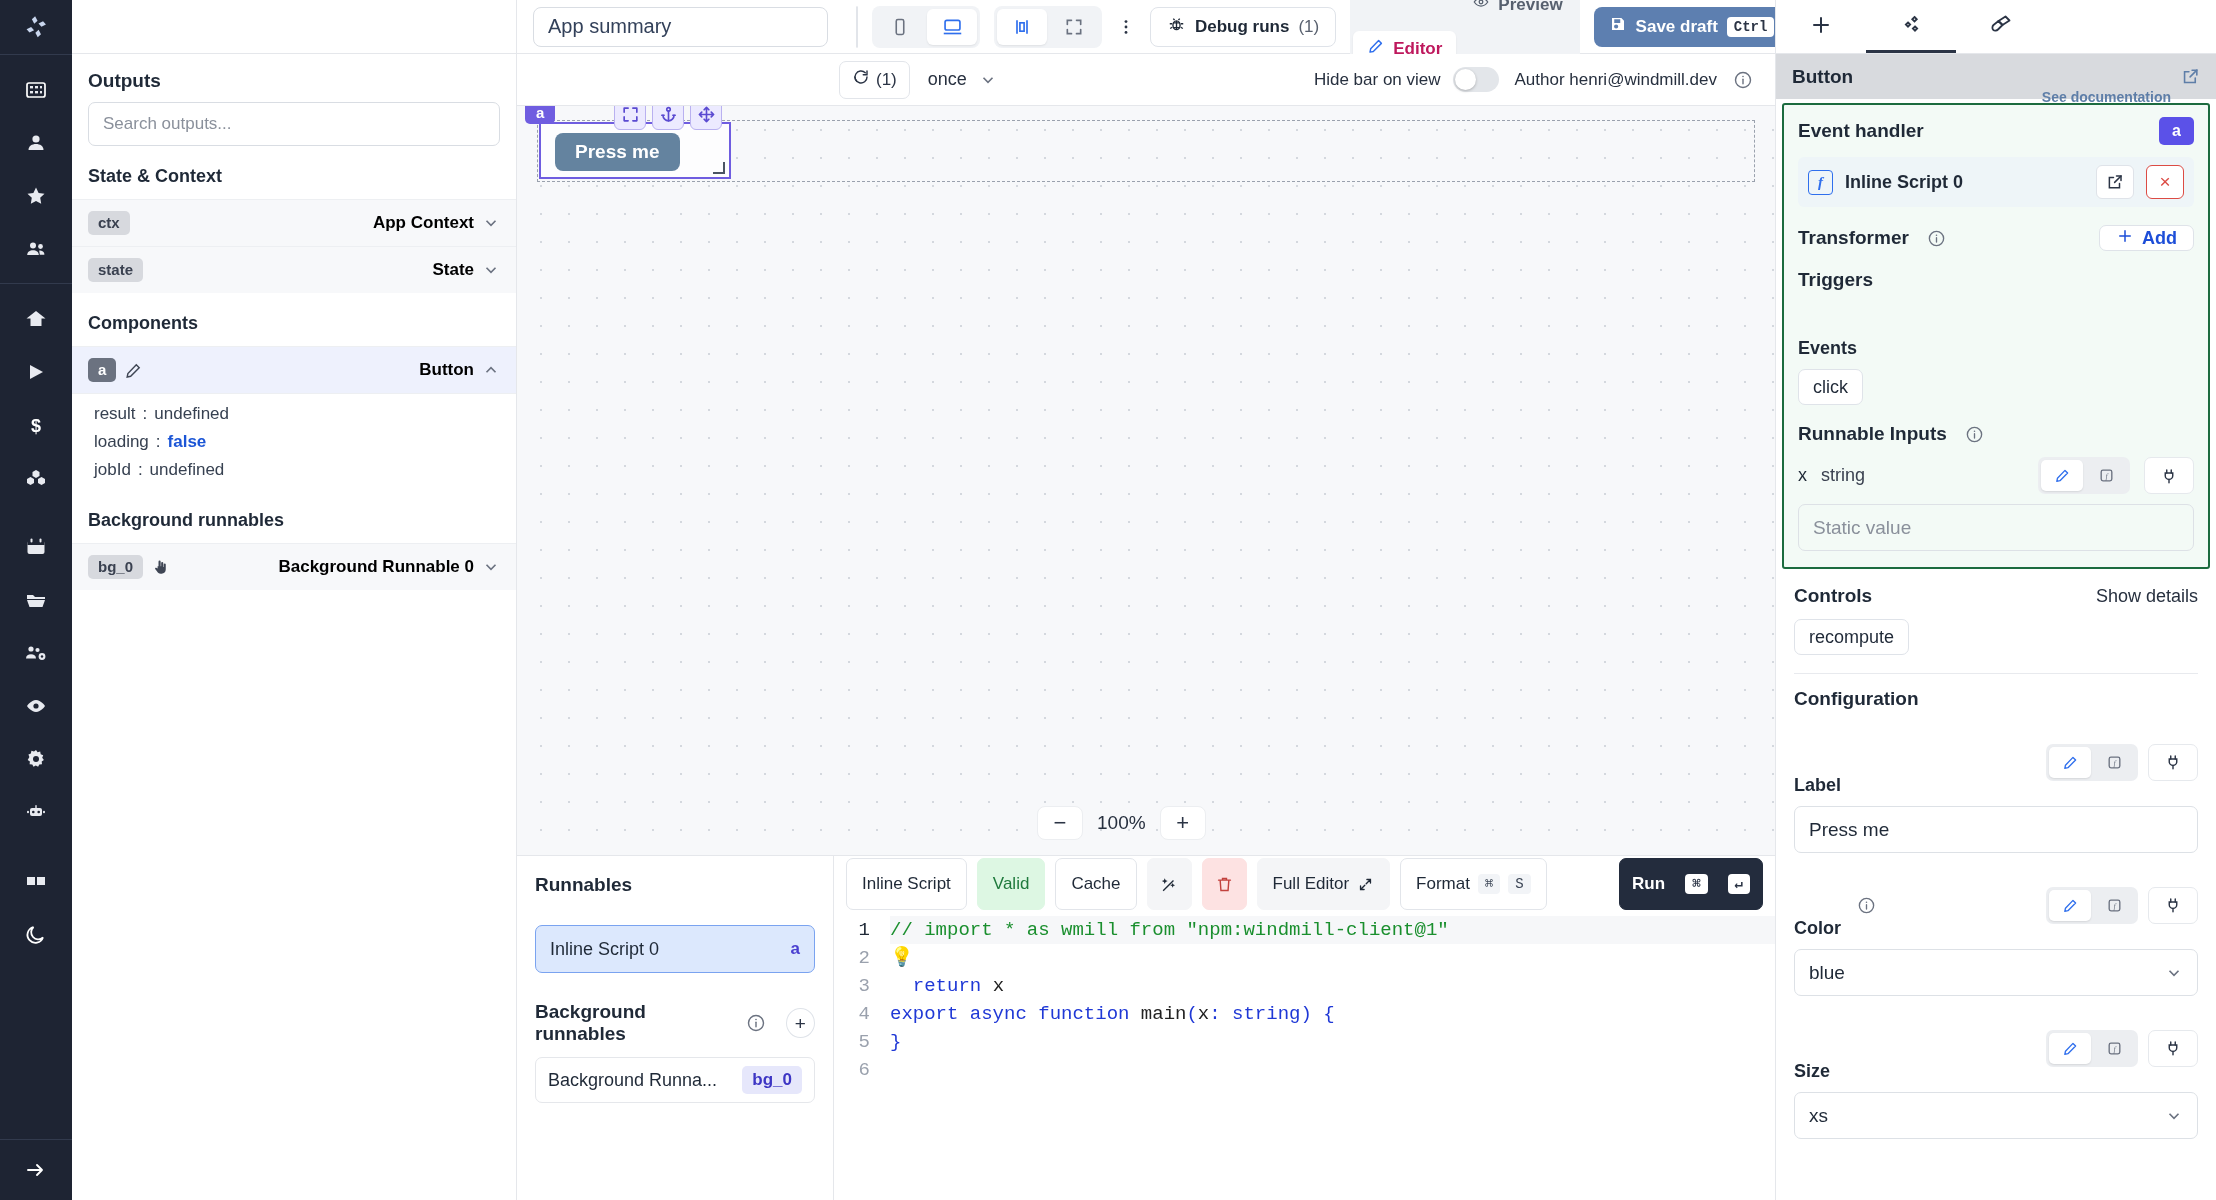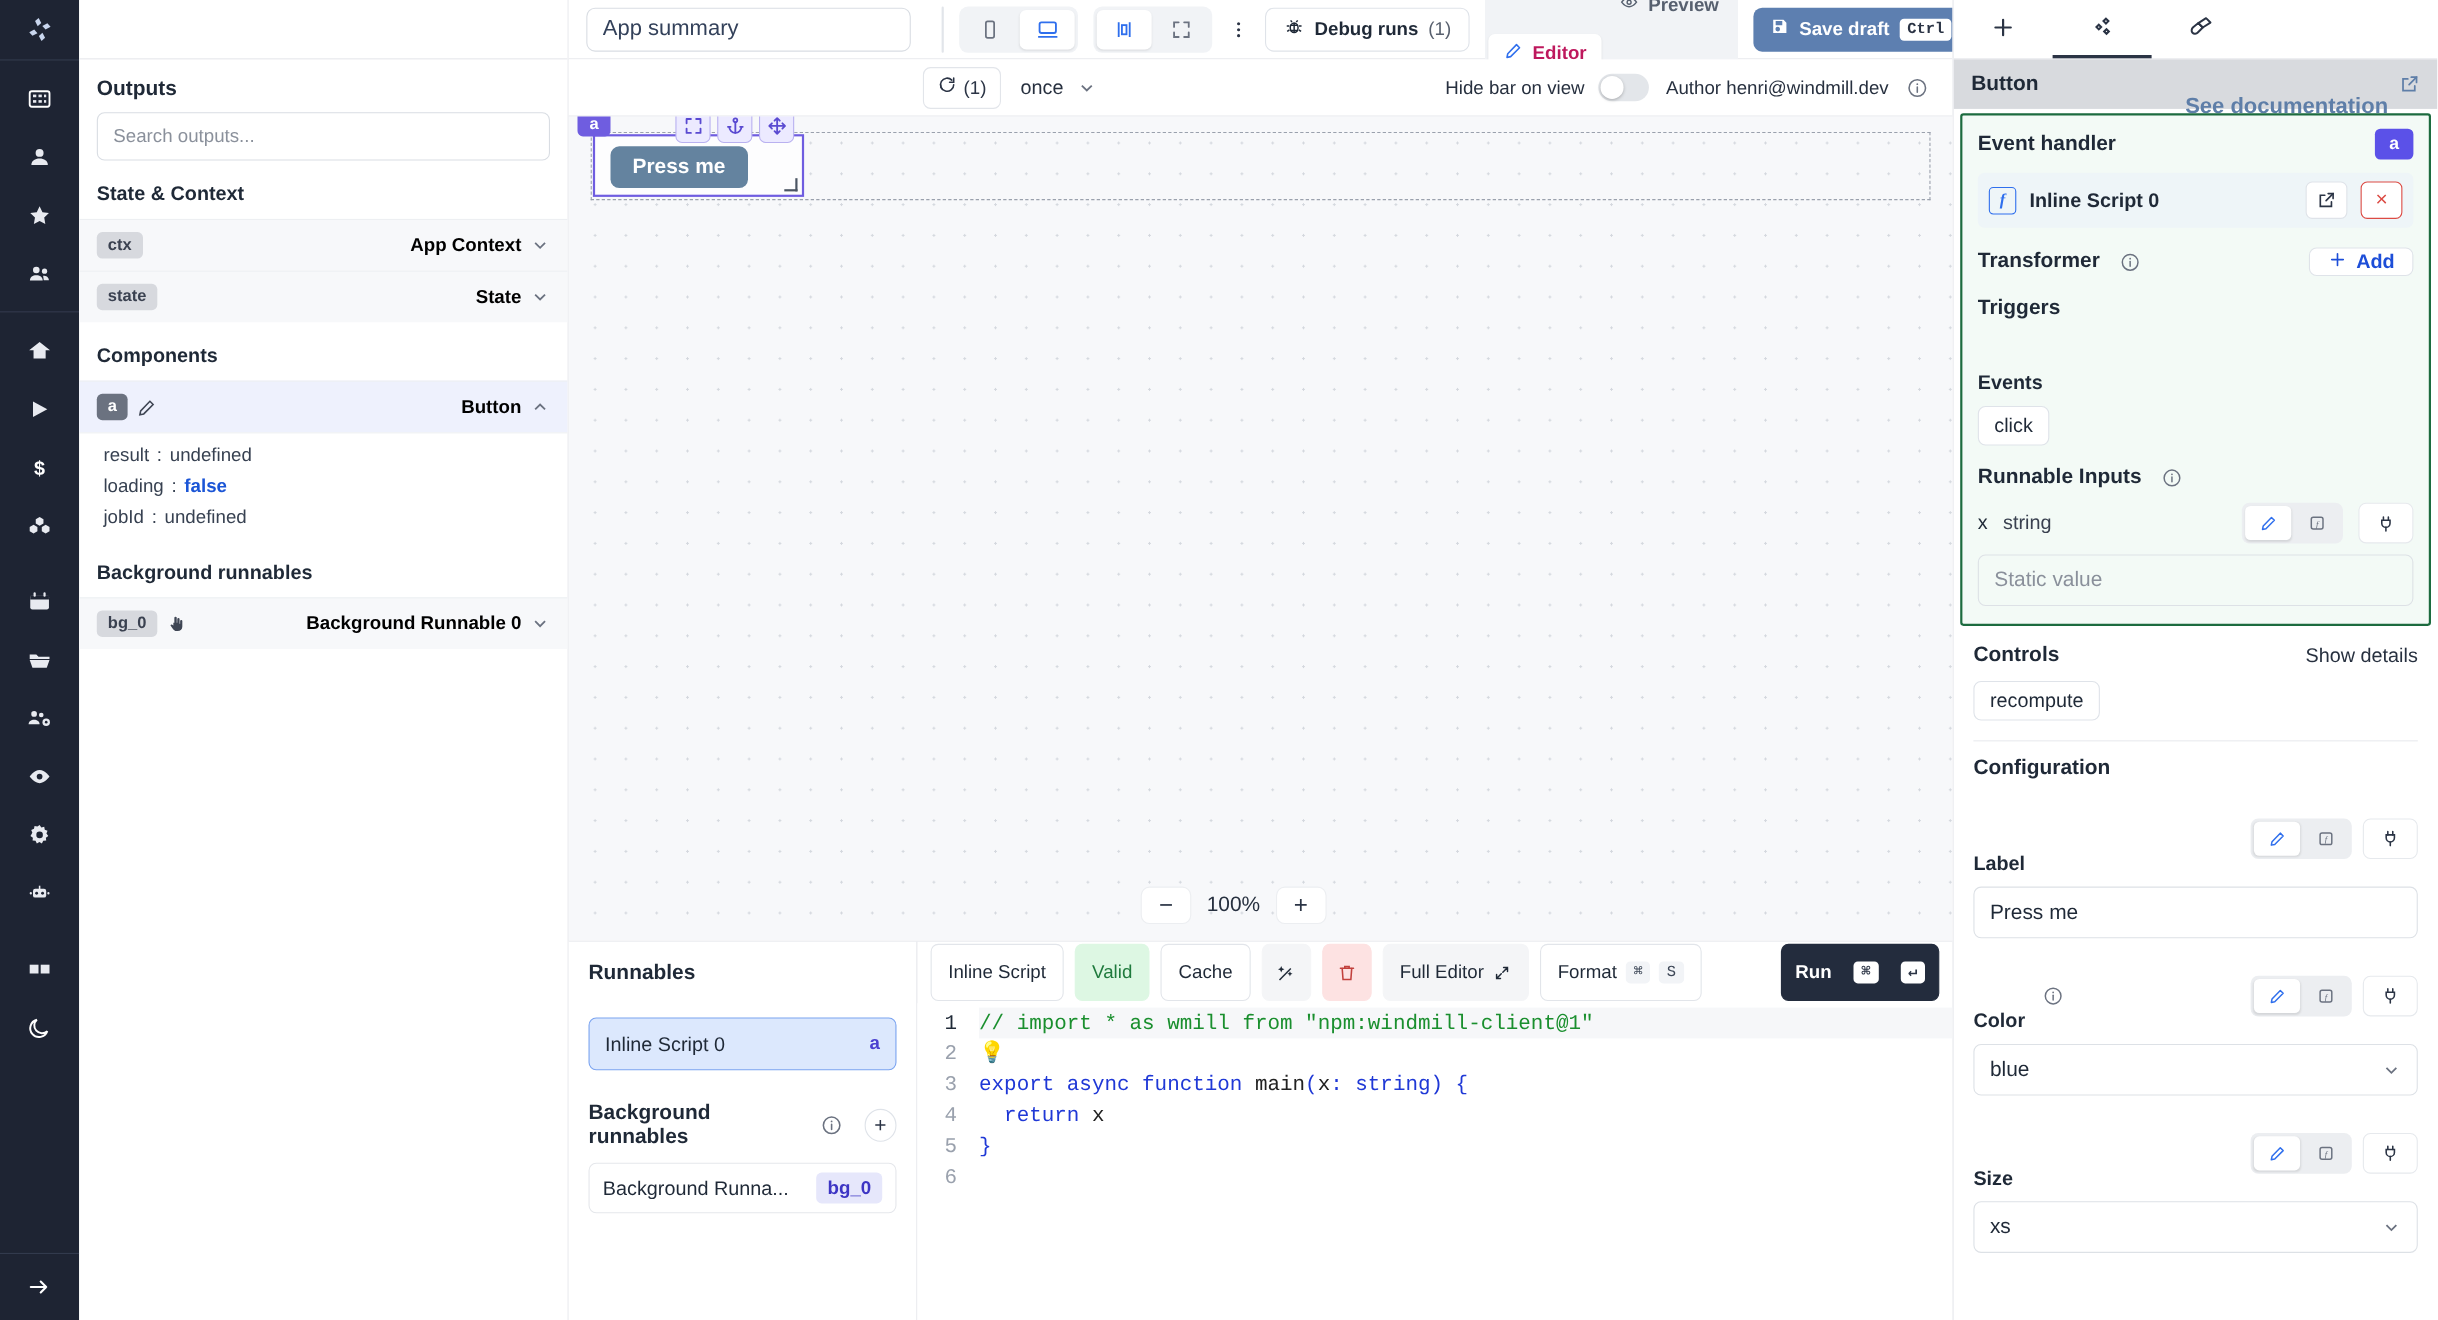--- a/index.html
+++ b/index.html
@@ -342,21 +342,21 @@
     color: #2b3445; cursor: pointer; border-bottom: 3px solid transparent;
     background: transparent; border-top: none; border-left: none; border-right: none;
   }
   .rtab.active { border-bottom-color: #2b3445; }
   .rtab svg { width: 24px; height: 24px; }
   .rhead {
     height: 45px; flex: 0 0 45px; background: #d8dade;
     display: flex; align-items: center; padding: 0 16px; gap: 10px;
   }
   .rhead .ttl { font-size: 19px; font-weight: 700; color: #1f2937; flex: 1 1 auto; }
-  .rhead .doc { font-size: 20px; font-weight: 700; color: #5e7ea8; cursor: pointer; margin-top: 41px; }
+  .rhead .doc { font-size: 14px; font-weight: 700; color: #5e7ea8; cursor: pointer; margin-top: 41px; }
   .rhead .docic { color: #5e7ea8; display: inline-flex; }
   .rhead .docic svg { width: 19px; height: 19px; fill: none; stroke: currentColor; stroke-width: 2; }
   .rbody { flex: 1 1 auto; overflow: hidden; }
   .green-box {
     border: 2px solid #1c6b3f; background: #f3faf6;
     margin: 4px 6px 0 6px; border-radius: 3px; padding: 12px 14px 16px 14px;
   }
   .rrow { display: flex; align-items: center; gap: 10px; }
   .sect-t { font-size: 19px; font-weight: 700; color: #1f2937; }
   .badge-a {
@@ -903,22 +903,22 @@
             <div class="cur">1</div>
             <div>2</div>
             <div>3</div>
             <div>4</div>
             <div>5</div>
             <div>6</div>
           </div>
           <div class="codetext">
             <div class="ln hl"><span class="tok-c">// import * as wmill from "npm:windmill-client@1"</span></div>
             <div class="ln"><span class="bulb">💡</span></div>
+            <div class="ln"><span class="tok-k">&nbsp;&nbsp;return </span><span class="tok-f">x</span></div>
             <div class="ln"><span class="tok-k">export async function </span><span class="tok-f">main</span><span class="tok-k">(</span><span class="tok-f">x</span><span class="tok-k">: string) {</span></div>
-            <div class="ln"><span class="tok-k">&nbsp;&nbsp;return </span><span class="tok-f">x</span></div>
             <div class="ln"><span class="tok-k">}</span></div>
             <div class="ln"></div>
           </div>
         </div>
       </div>
     </div>
   </div>
 
   <div class="right">
     <div class="rtabs">

